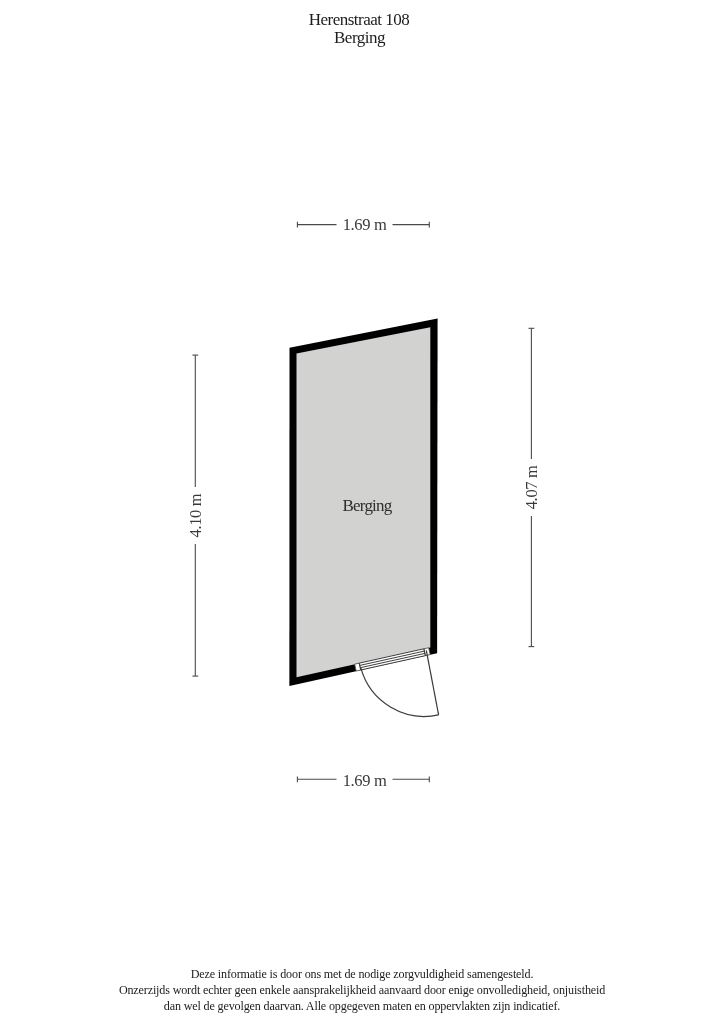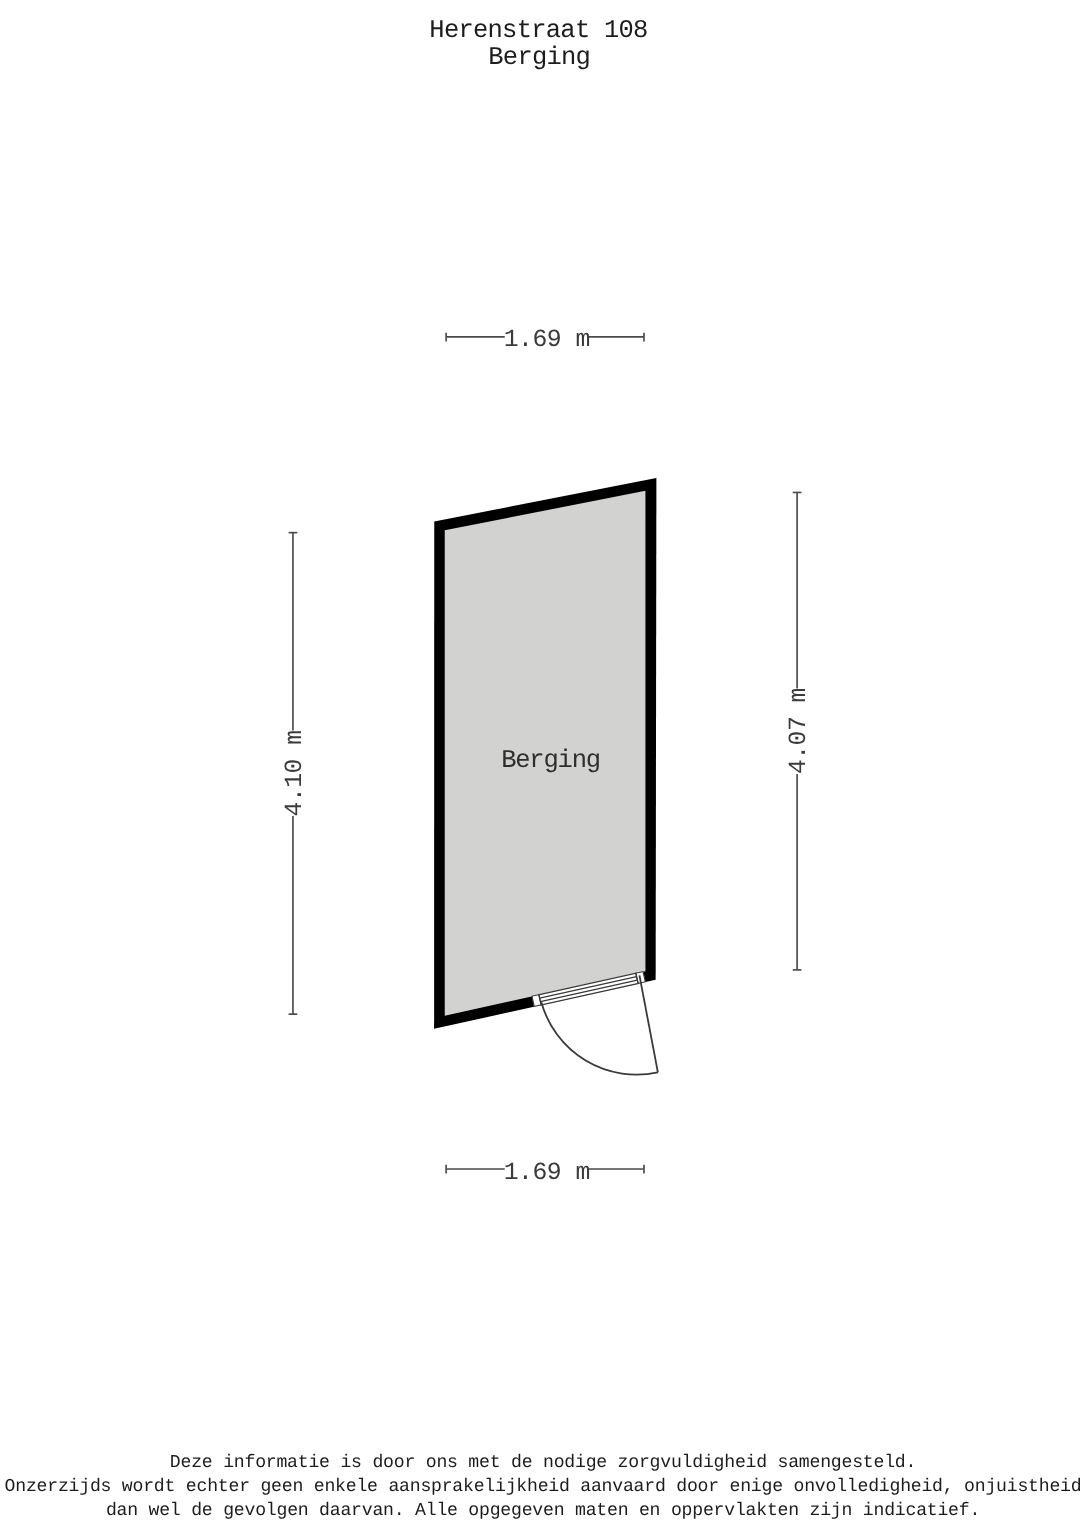--- a/index.html
+++ b/index.html
@@ -1,17 +1,17 @@
 <!DOCTYPE html>
 <html><head>
 <meta charset="utf-8">
 <style>
   html,body{margin:0;padding:0;background:#ffffff;}
   #page{position:relative;width:724px;height:1024px;background:#ffffff;overflow:hidden;
-        font-family:Liberation Mono, monospace;}
+        font-family:Liberation Serif, serif;}
   svg{position:absolute;left:0;top:0;}
 </style>
 </head>
 <body>
 <div id="page">
 <svg width="724" height="1024" viewBox="0 0 724 1024">
 
   <text x="359" y="24.9" font-size="17" letter-spacing="-0.5" fill="#1c1c1c" text-anchor="middle">Herenstraat 108</text>
   <text x="359.5" y="42.8" font-size="17" letter-spacing="-0.5" fill="#1c1c1c" text-anchor="middle">Berging</text>
 

